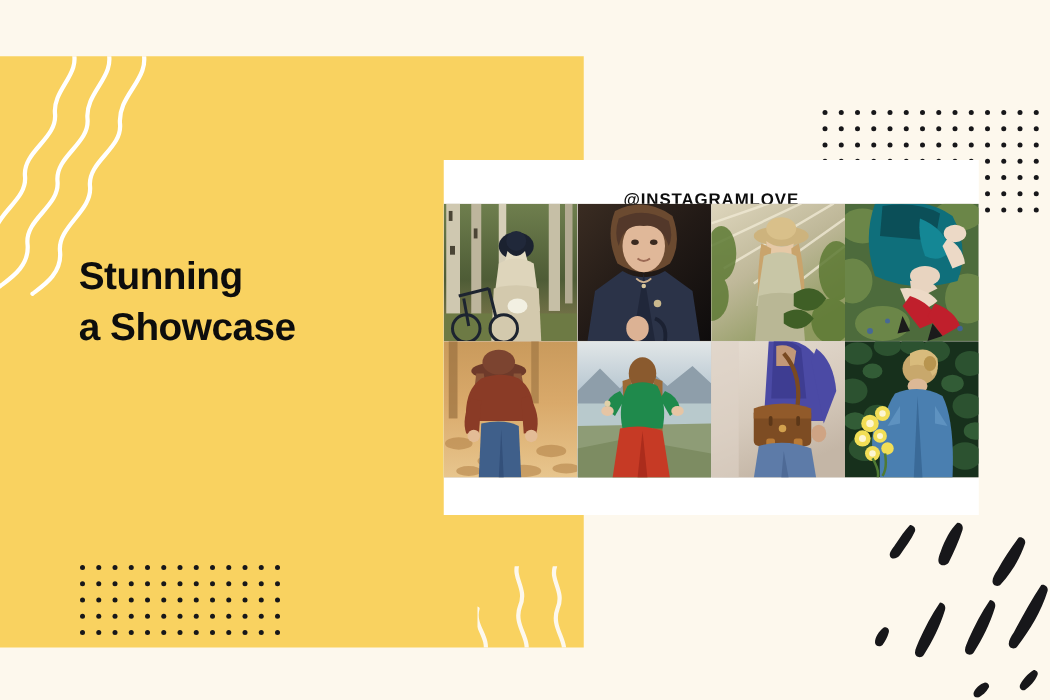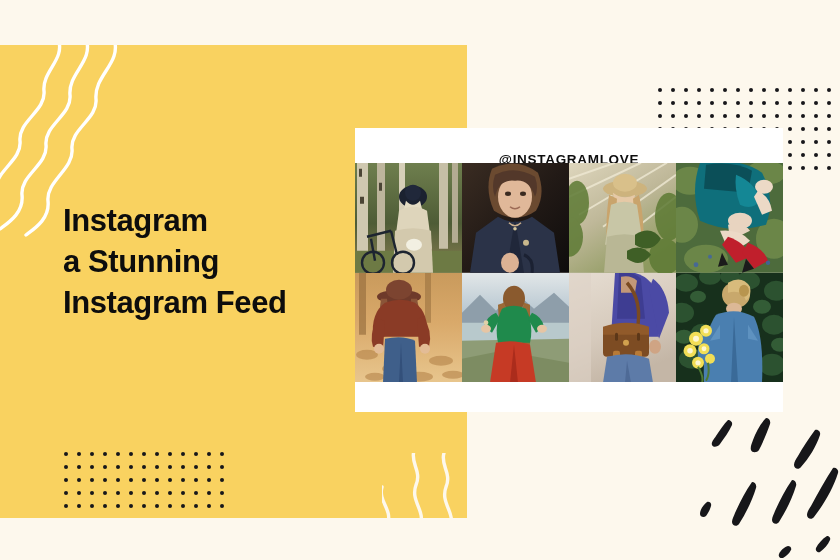--- a/index.html
+++ b/index.html
@@ -141,23 +141,22 @@
       <svg width="110" height="110" viewBox="0 0 110 110" fill="none">
         <g stroke="#FDF8ED" stroke-width="3.4" stroke-linecap="round" fill="none">
           <path d="M6 108 C14 92 2 84 6 70 C10 56 -4 48 0 34"></path>
           <path d="M36 110 C46 94 32 86 38 72 C44 58 28 48 34 32 C40 18 28 10 32 -2"></path>
           <path d="M66 110 C76 96 62 88 68 74 C74 60 58 50 64 34 C70 20 58 12 62 0"></path>
         </g>
       </svg>
     </span>
 
     <div class="headline">
-      <span class="line">Instagram</span>
-      <span class="line">a Stunning</span>
-      <span class="line">Instagram Feed</span>
+      <span class="line">Stunning</span>
+      <span class="line">a Showcase</span>
     </div>
   </div>
 
   <div class="dots dots-yellow" id="dotsYellow">
       <span class="dot" style="left: 0px; top: 0px;"></span>
       <span class="dot" style="left: 13px; top: 0px;"></span>
       <span class="dot" style="left: 26px; top: 0px;"></span>
       <span class="dot" style="left: 39px; top: 0px;"></span>
       <span class="dot" style="left: 52px; top: 0px;"></span>
       <span class="dot" style="left: 65px; top: 0px;"></span>

